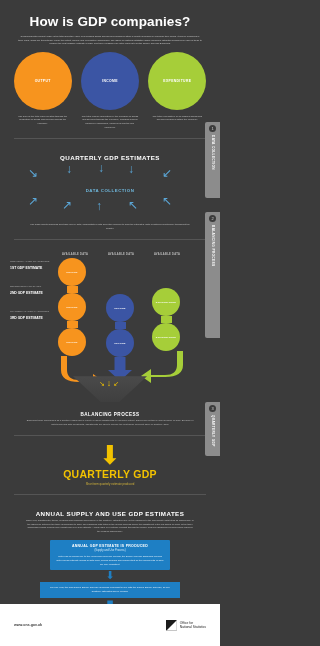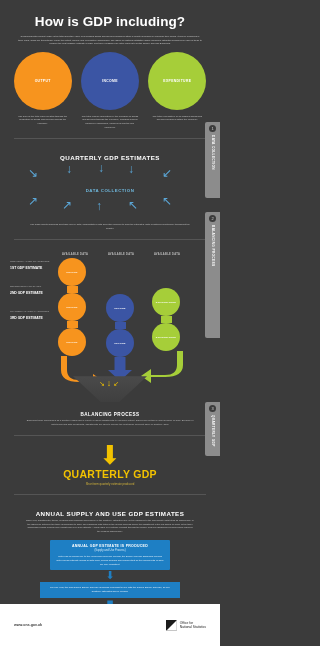--- a/index.html
+++ b/index.html
@@ -203,21 +203,21 @@
     border-left: 11px solid transparent; border-bottom: 11px solid #ffffff;
   }
   .ons-text { font-size: 3.3px; line-height: 1.35; color: #1b1b1b; }
 </style>
 </head>
 <body>
 
 <div class="page">
 
   <div class="hero">
-    <h1>How is GDP including?</h1>
+    <h1>How is GDP companies?</h1>
     <div class="hero-intro">Gross Domestic Product (GDP) is the total monetary value of all finished goods and services produced within a country's borders in a specific time period. It can be measured in three ways, which are theoretically equal: the output, income and expenditure approaches. The Office for National Statistics (ONS) combines estimates produced on each of these to produce the best possible estimate of GDP. The three measures are often referred to as the Supply and Use Balancing.</div>
   </div>
 
   <div class="approaches">
     <div class="approach">
       <div class="app-circle orange">
         <span>OUTPUT</span>
       </div>
       <div class="app-desc">The sum of the total value created through the production of goods and services across the economy.</div>
     </div>

